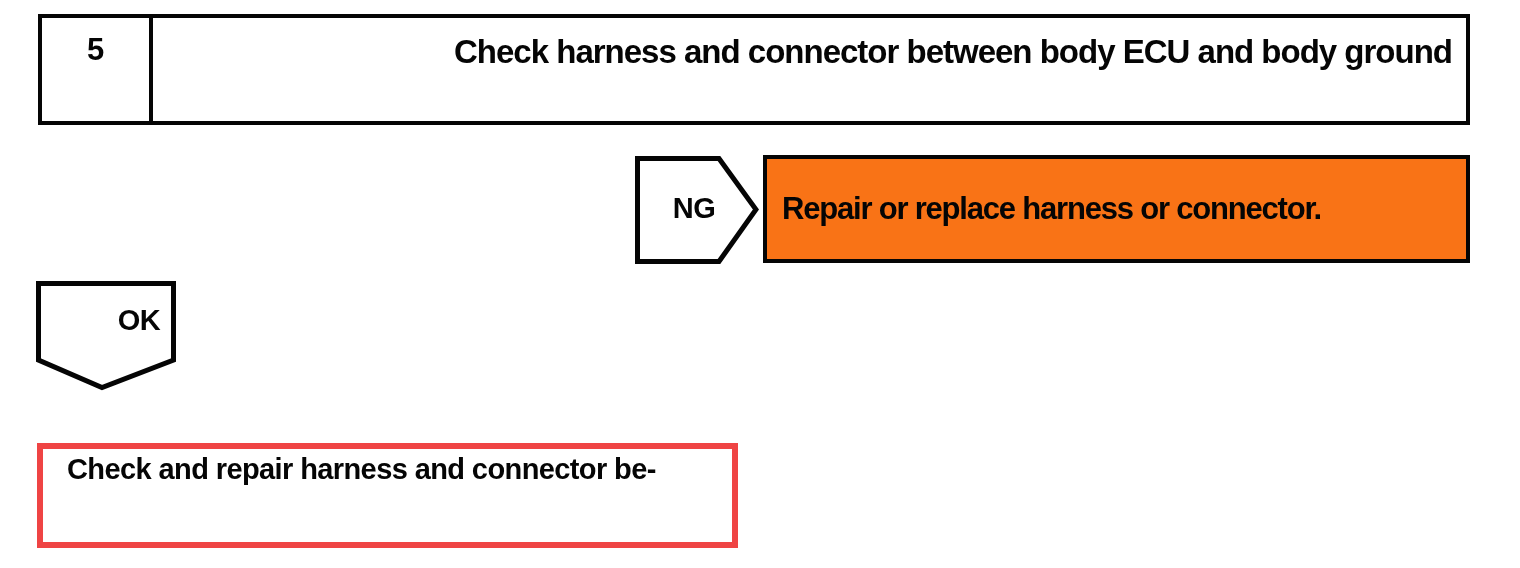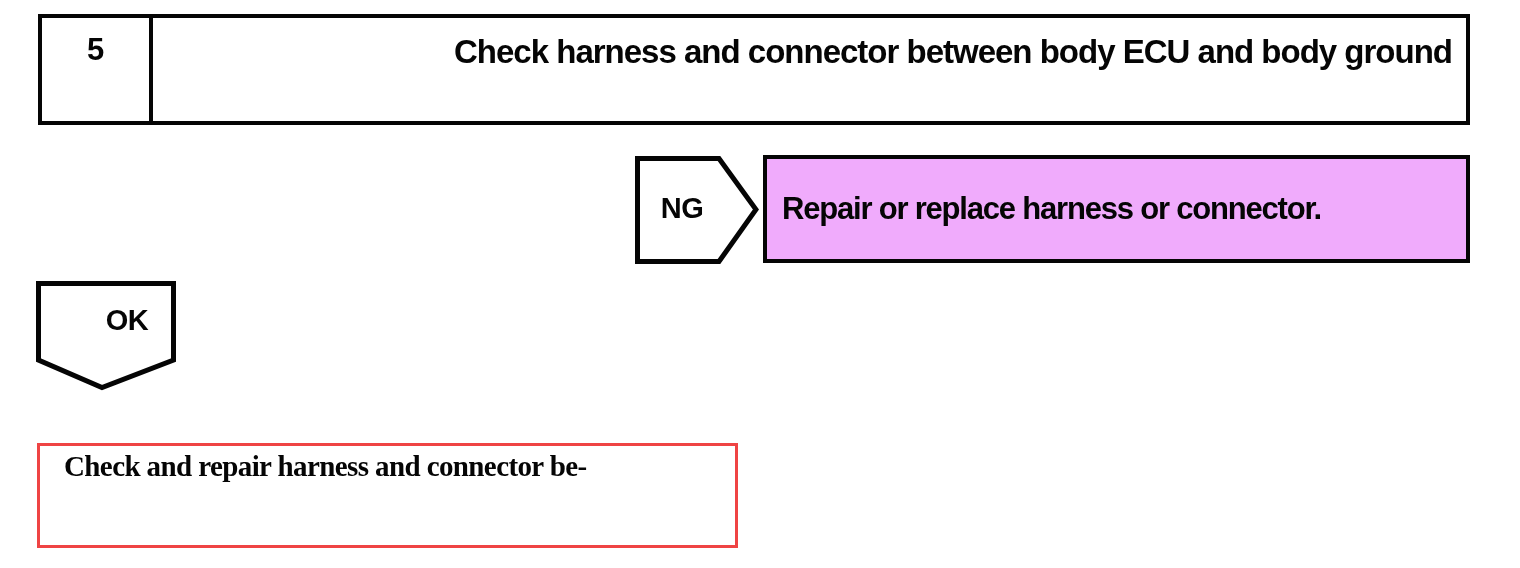--- a/index.html
+++ b/index.html
@@ -56,46 +56,46 @@
     top: 155px;
     width: 707px;
     height: 108px;
     border: 4px solid #050505;
     box-sizing: border-box;
     display: flex;
     align-items: center;
     padding-left: 15px;
     font-size: 31px;
     letter-spacing: -1.2px;
-    background: #f0abfc;
+    background: #f97316;
   }
 
   
   .result-box {
     left: 37px;
     top: 443px;
     width: 701px;
     height: 105px;
-    border: 3px solid #ef4444;
+    border: 6px solid #ef4444;
     box-sizing: border-box;
     padding: 6px 8px 0 24px;
     font-size: 29px;
     line-height: 29px;
     letter-spacing: -0.6px;
     background: #ffffff;
-    font-family: Liberation Serif, serif;
   }
 
   
   .connector-label {
     display: flex;
     align-items: center;
     justify-content: center;
     font-size: 29px;
     letter-spacing: -0.5px;
+    margin-left: 12px;
   }
   .ng-label {
     left: 635px;
     top: 156px;
     width: 94px;
     height: 104px;
   }
   .ok-label {
     left: 48px;
     top: 283px;

